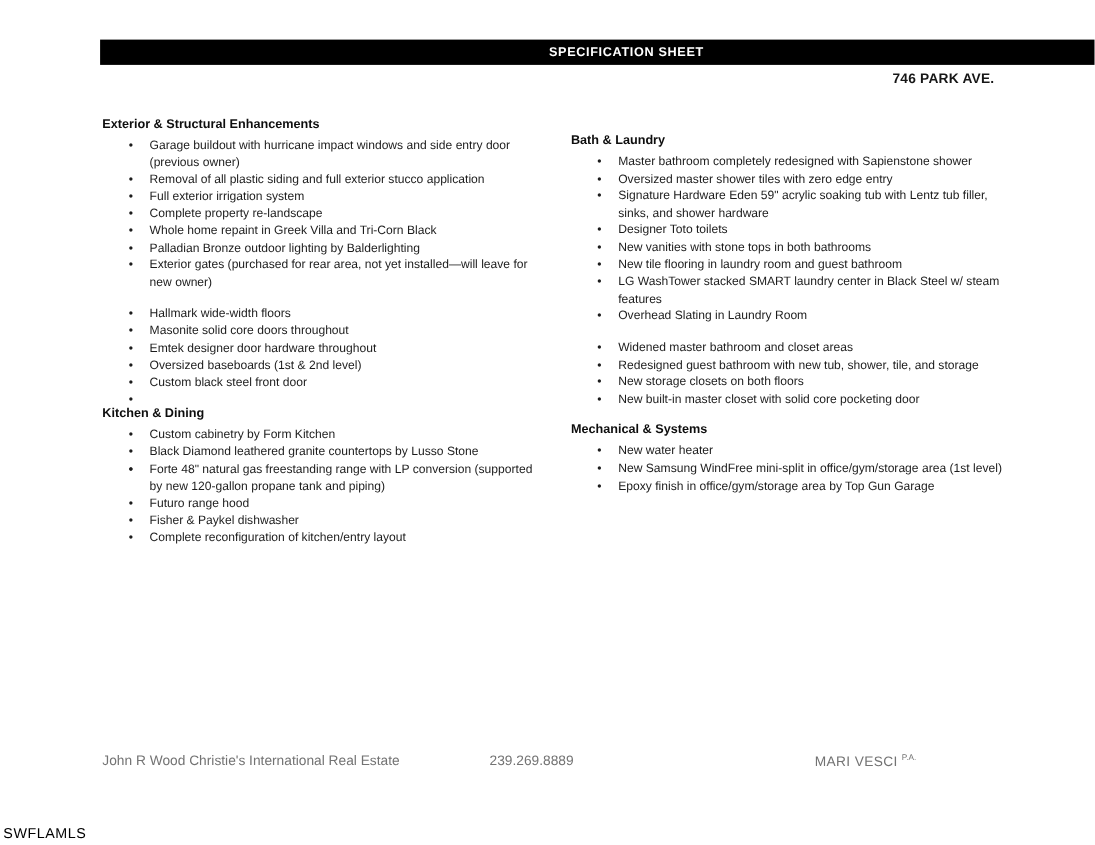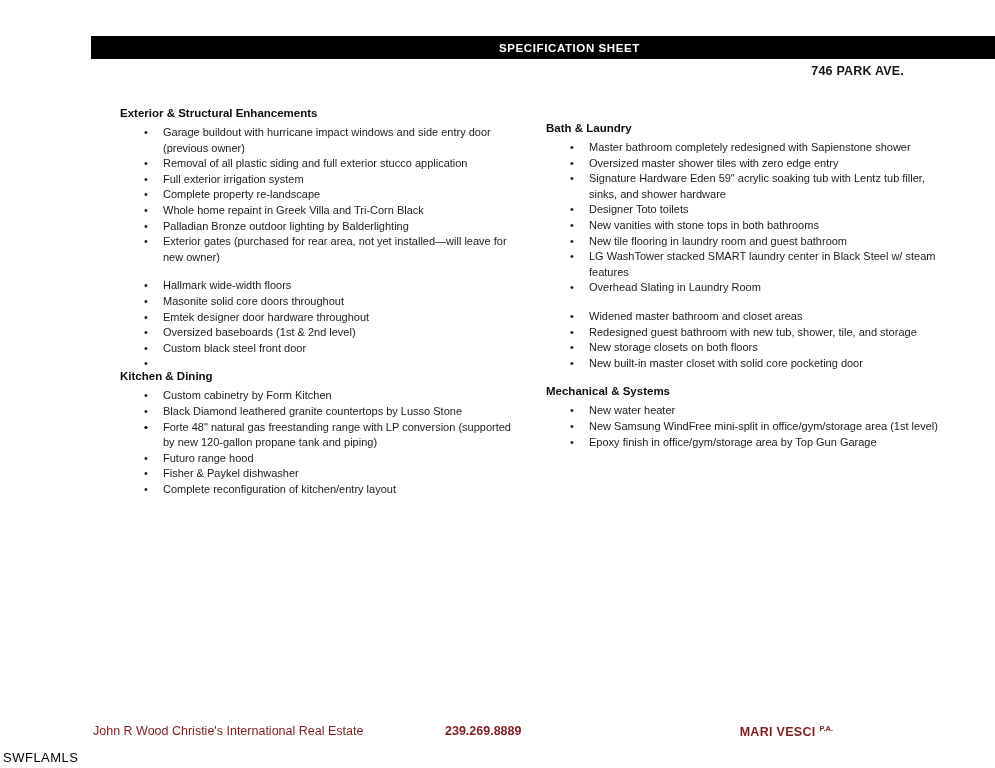--- a/index.html
+++ b/index.html
@@ -36,21 +36,20 @@
     top: 64px;
     width: 813px;
     text-align: right;
     font-size: 12.5px;
     font-weight: bold;
     color: #161616;
     letter-spacing: 0.2px;
   }
   .col {
     position: absolute;
-    margin-left: 27px;
   }
   .col-left {
     left: 93px;
     top: 106px;
     width: 392px;
   }
   .col-right {
     left: 519px;
     top: 121px;
     width: 392px;
@@ -80,44 +79,44 @@
   .bullet {
     position: absolute;
     left: 24px;
     top: 0;
     font-size: 11px;
     color: #1c1c1c;
   }
   .footer {
     position: absolute;
     left: 0;
-    top: 724px;
+    top: 684px;
     width: 925px;
     height: 20px;
     font-size: 12.5px;
-    color: #7f1d1d;
+    color: #737373;
   }
   .footer-company {
     position: absolute;
     left: 93px;
     top: 0;
     font-weight: 500;
   }
   .footer-phone {
     position: absolute;
     left: 445px;
     top: 0;
-    font-weight: 700;
+    font-weight: 400;
   }
   .footer-agent {
     position: absolute;
     right: 92px;
     top: 0;
     text-align: left;
-    font-weight: 700;
+    font-weight: 400;
     letter-spacing: 0.3px;
   }
   .footer-agent sup {
     font-size: 7.5px;
     letter-spacing: 0;
     vertical-align: super;
   }
   .watermark {
     position: absolute;
     left: 3px;

